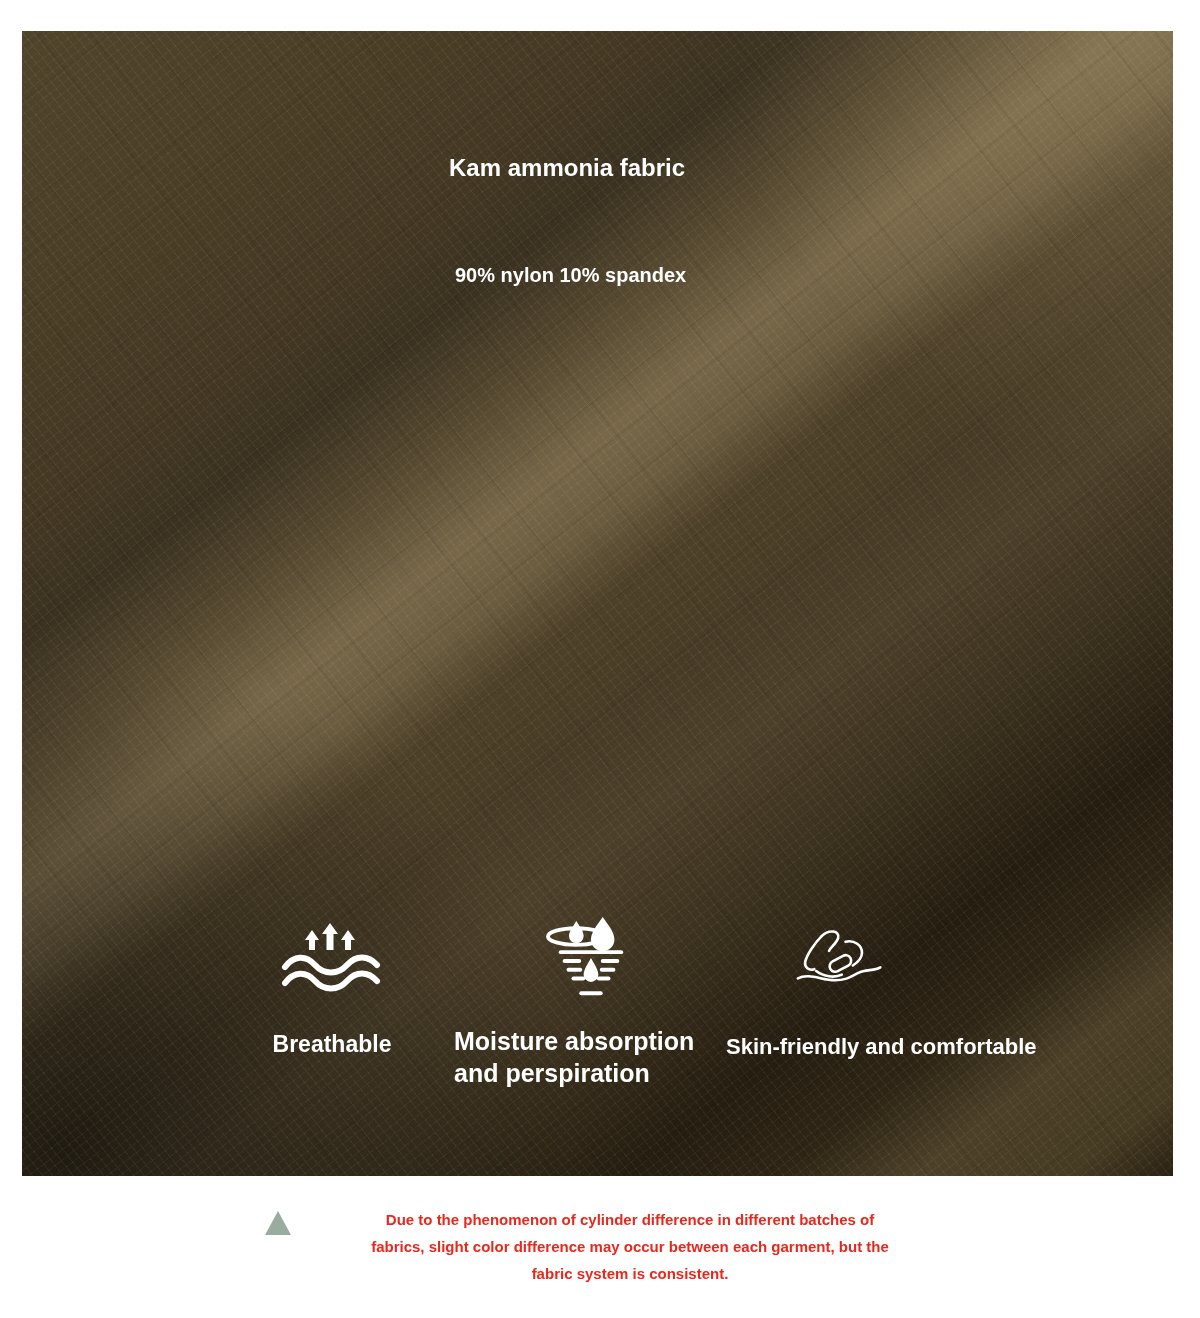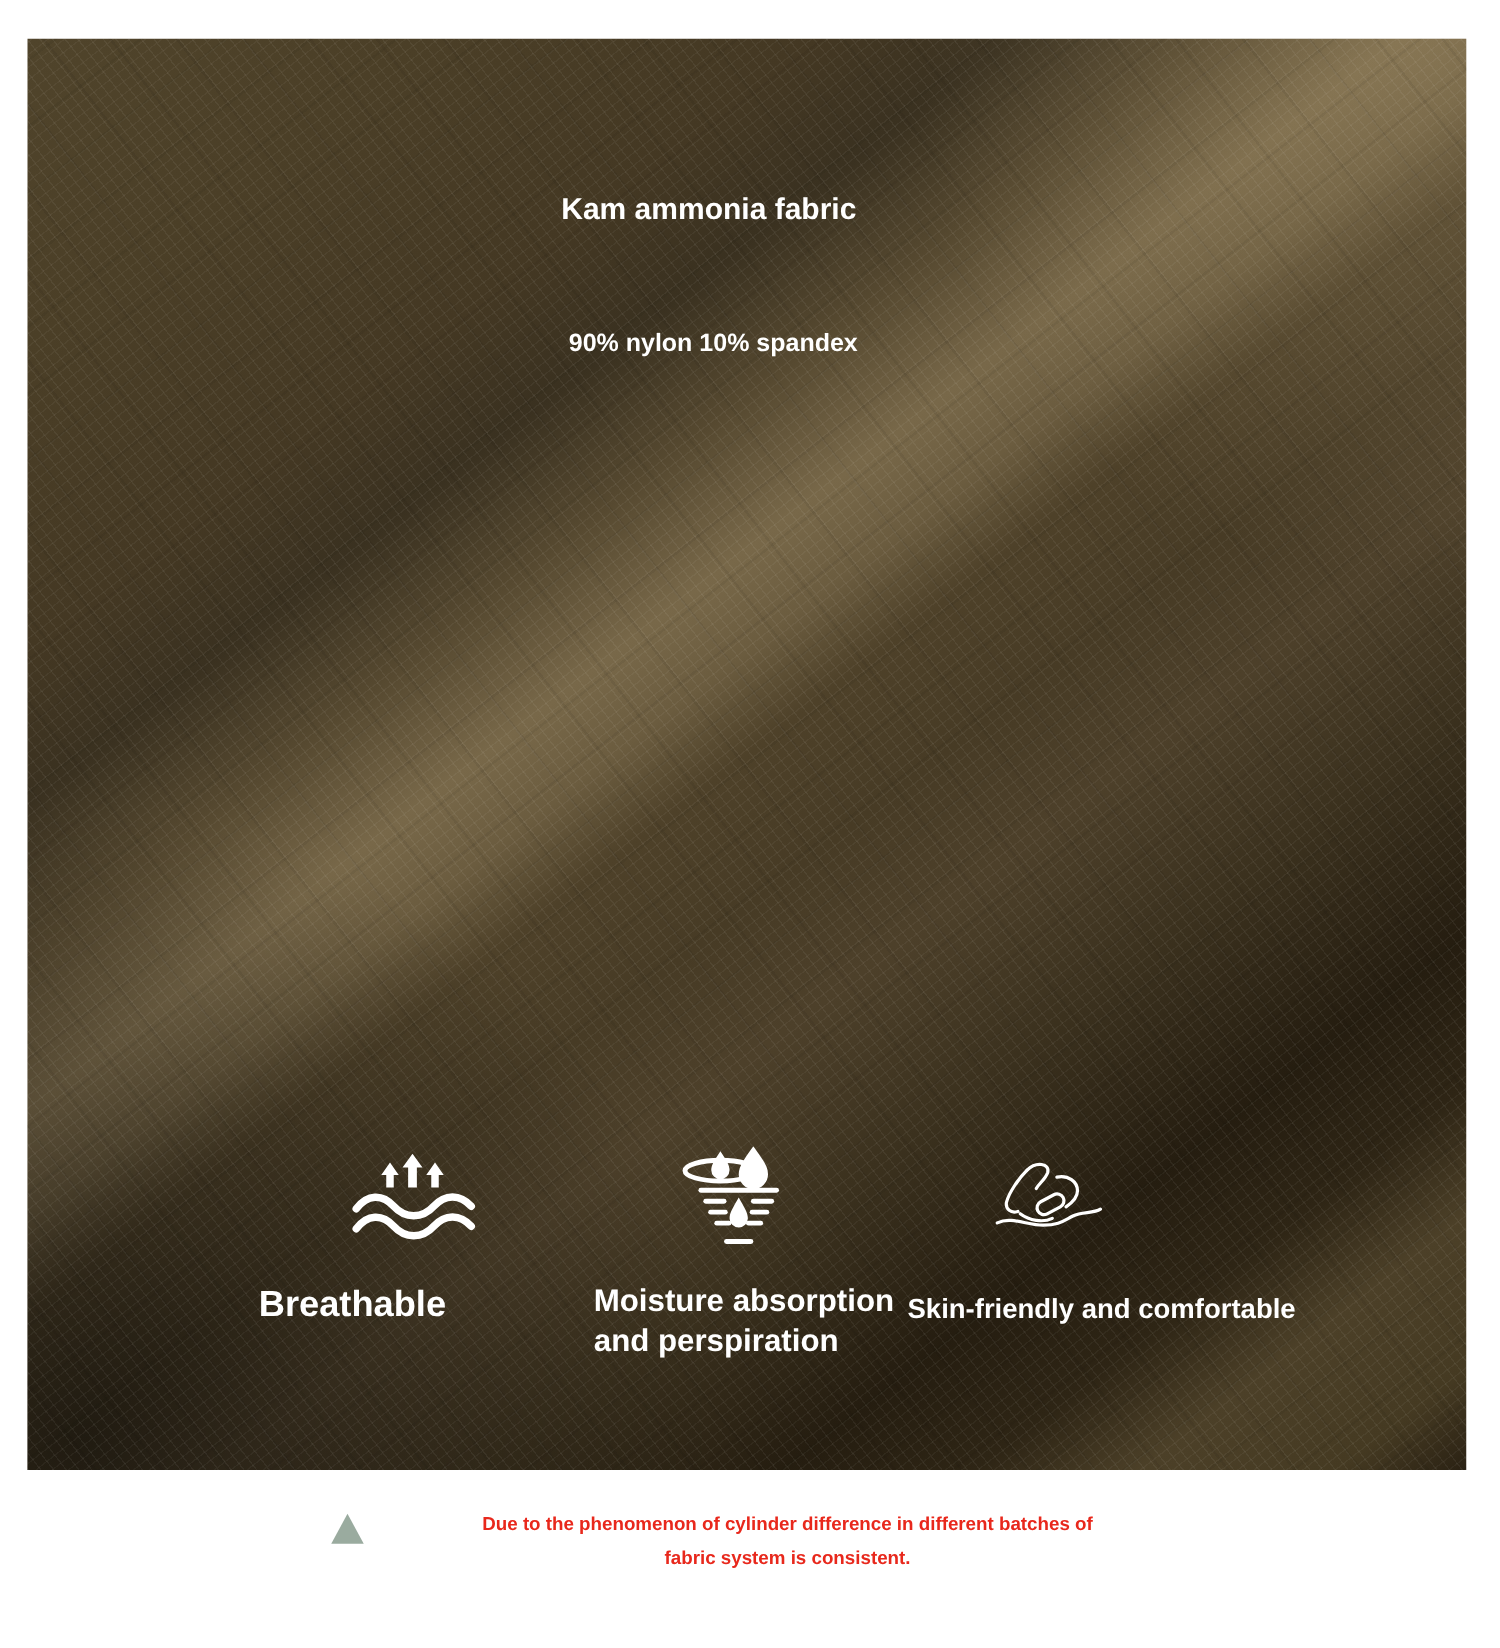--- a/index.html
+++ b/index.html
@@ -33,22 +33,22 @@
     color:#ffffff;font-size:24px;line-height:38px;font-weight:bold;
   }
   .subtitle{
     position:absolute;left:433px;top:227px;
     color:#ffffff;font-size:20px;line-height:34px;font-weight:bold;white-space:nowrap;
   }
   .feat-icon{position:absolute;}
   .feat-label{
     position:absolute;color:#ffffff;font-weight:bold;
   }
-  .feat-label.l1{left:185px;top:998px;width:250px;text-align:left;font-size:29px;line-height:30px;}
-  .feat-label.l2{left:453px;top:994px;width:280px;text-align:left;font-size:25px;line-height:32px;}
+  .feat-label.l1{left:185px;top:998px;width:250px;text-align:center;font-size:23px;line-height:30px;}
+  .feat-label.l2{left:432px;top:994px;width:280px;text-align:left;font-size:25px;line-height:32px;}
   .feat-label.l3{left:704px;top:1002px;width:360px;text-align:left;font-size:22px;line-height:28px;}
   
   .disclaimer{
     position:absolute;left:270px;top:1206px;width:720px;text-align:center;
     color:#e8281c;font-size:15px;line-height:27px;font-weight:bold;
   }
   .warn-triangle{
     position:absolute;left:265px;top:1211px;width:0;height:0;
     border-left:13px solid transparent;border-right:13px solid transparent;
     border-bottom:24px solid #9aab9f;
@@ -99,14 +99,15 @@
       <path d="M24 48 C32 54 44 56 52 52"></path>
     </g>
   </svg>
   <div class="feat-label l3">Skin-friendly and comfortable</div>
 
 </div>
 
 <div class="warn-triangle"></div>
 <div class="disclaimer">
   <div>Due to the phenomenon of cylinder difference in different batches of</div>
+  <div>fabrics, slight color difference may occur between each garment, but the</div>
   <div>fabric system is consistent.</div>
 </div>
 
 </body></html>

